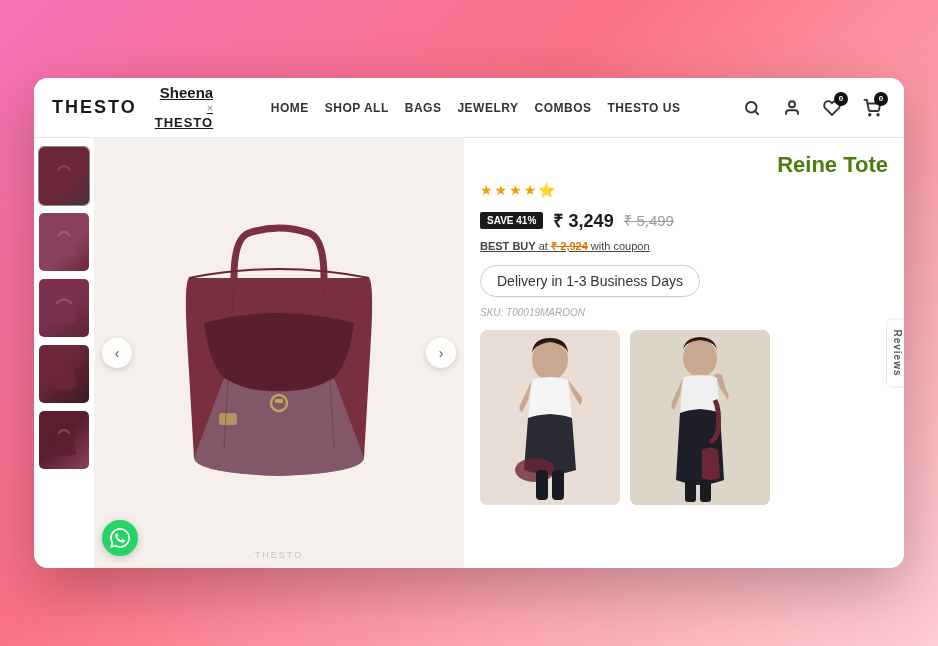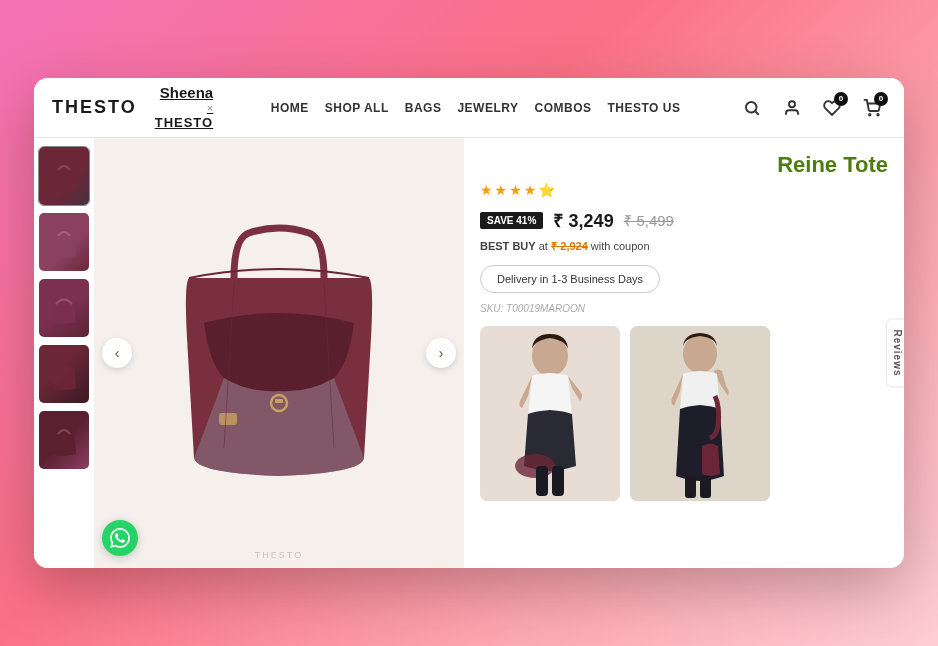--- a/index.html
+++ b/index.html
@@ -225,32 +225,33 @@
     }
     .price-original {
       font-size: 15px;
       color: #999;
       text-decoration: line-through;
     }
     .best-buy {
       font-size: 11px;
       color: #444;
       margin-bottom: 12px;
+      text-decoration: underline;
     }
     .best-buy .coupon-price {
       color: #d97706;
       font-weight: 600;
       text-decoration: line-through;
     }
     .delivery-btn {
       background: #fff;
       border: 1.5px solid #ccc;
       border-radius: 20px;
       padding: 7px 16px;
-      font-size: 11px;
+      font-size: 14px;
       color: #333;
       cursor: pointer;
       margin-bottom: 10px;
       display: inline-block;
     }
     .sku {
       font-size: 10px;
       color: #aaa;
       margin-bottom: 12px;
       font-style: italic;

